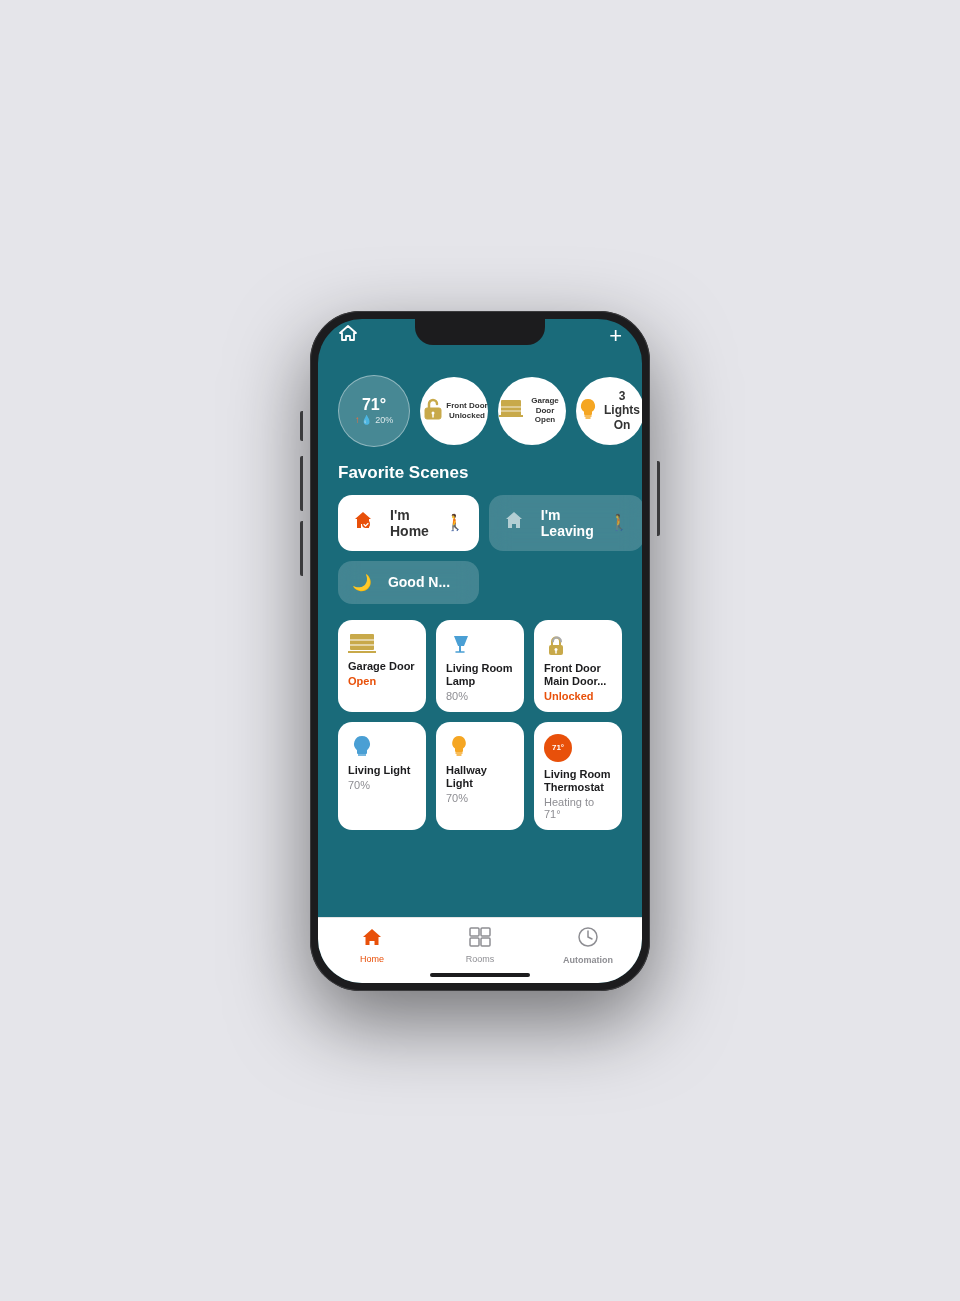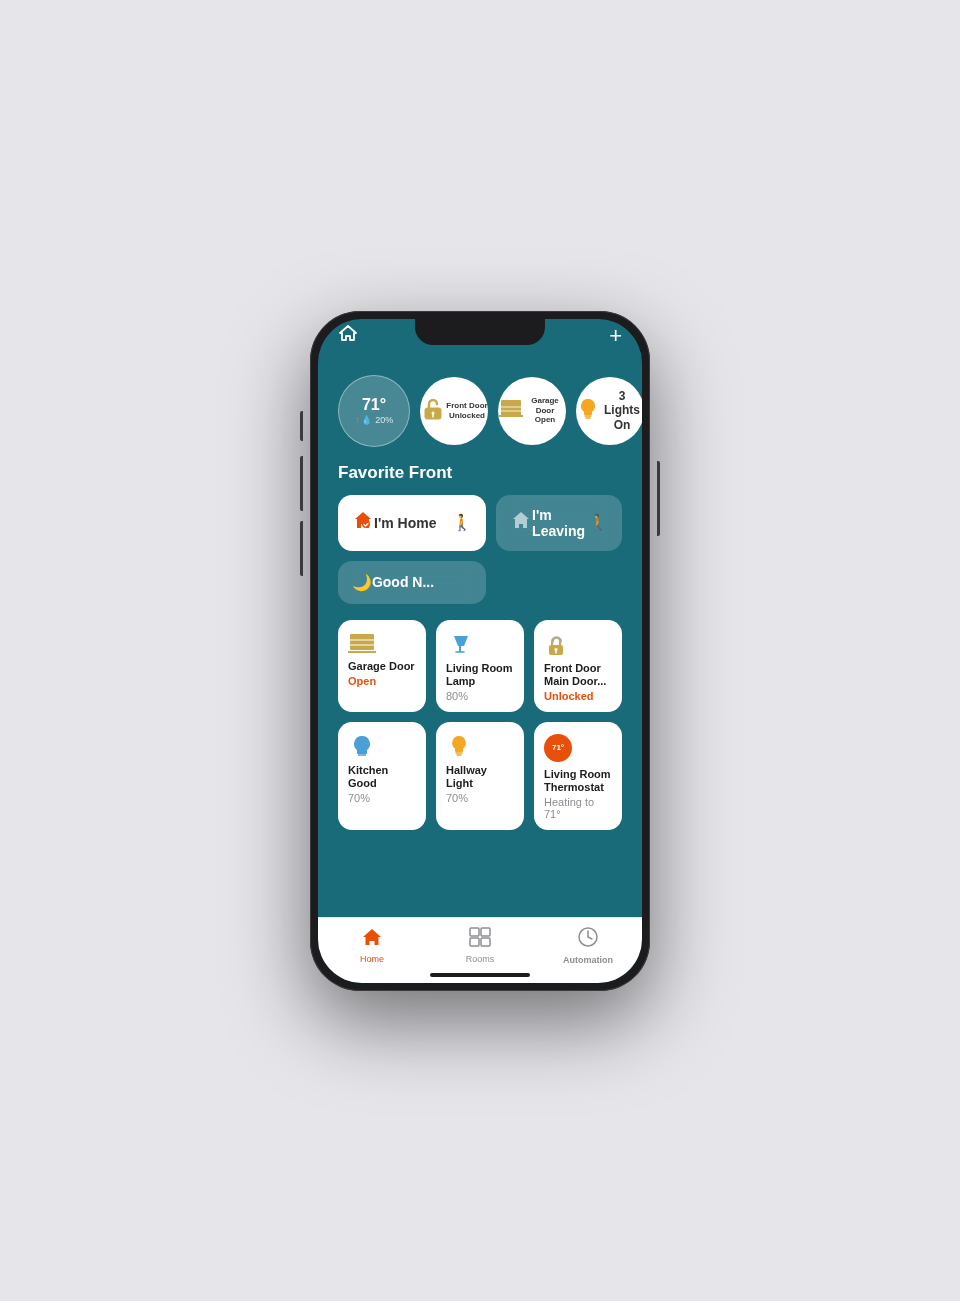--- a/index.html
+++ b/index.html
@@ -177,21 +177,21 @@
       display: grid;
       grid-template-columns: 1fr 0.85fr;
       gap: 10px;
     }
     .scene-card {
       background: rgba(255,255,255,0.18);
       border-radius: 14px;
       padding: 12px 14px;
       display: flex;
       align-items: center;
-      gap: 0;
+      gap: 16px;
       backdrop-filter: blur(10px);
     }
     .scene-card.active {
       background: white;
     }
     .scene-label {
       color: #333;
       font-size: 14px;
       font-weight: 600;
     }
@@ -372,21 +372,21 @@
               <path d="M12 2a7 7 0 00-4 12.8V17a1 1 0 001 1h6a1 1 0 001-1v-2.2A7 7 0 0012 2z" fill="#f5a623"></path>
               <path d="M9 19h6M10 21h4" stroke="#f5a623" stroke-width="1.5" stroke-linecap="round"></path>
             </svg>
           </span>
           <span class="chip-label" style="font-size:12px;font-weight:600;color:#333;text-align:center;line-height:1.2;">3 Lights<br>On</span>
         </div>
 
       </div>
 
       <div class="section">
-        <div class="section-title">Favorite Front</div>
+        <div class="section-title">Favorite Scenes</div>
         <div class="scenes-grid">
 
           <div class="scene-card active">
             <span>
               <svg width="22" height="22" viewBox="0 0 22 22" fill="none">
                 <path d="M11 2L3 9h2v9h4v-4h4v4h4V9h2L11 2z" fill="#e8500a"></path>
                 <circle cx="14" cy="14" r="4" fill="#e8500a"></circle>
                 <path d="M12 14.5l1.5 1.5 2.5-2.5" stroke="white" stroke-width="1.2" stroke-linecap="round" stroke-linejoin="round" fill="none"></path>
               </svg>
             </span>
@@ -454,21 +454,21 @@
             <div class="acc-status-unlocked">Unlocked</div>
           </div>
 
           <div class="accessory-card">
             <span>
               <svg width="28" height="26" viewBox="0 0 28 26" fill="none">
                 <path d="M14 2a8 8 0 00-5 14.2V19a1 1 0 001 1h8a1 1 0 001-1v-2.8A8 8 0 0014 2z" fill="#4a9fd4"></path>
                 <line x1="10" y1="21" x2="18" y2="21" stroke="#4a9fd4" stroke-width="1.5"></line>
               </svg>
             </span>
-            <div class="acc-name">Kitchen Good</div>
+            <div class="acc-name">Living Light</div>
             <div class="acc-status">70%</div>
           </div>
 
           <div class="accessory-card">
             <span>
               <svg width="26" height="26" viewBox="0 0 26 26" fill="none">
                 <path d="M13 2a7 7 0 00-4 12.6V17a1 1 0 001 1h6a1 1 0 001-1v-2.4A7 7 0 0013 2z" fill="#f5a623"></path>
                 <line x1="9.5" y1="19" x2="16.5" y2="19" stroke="#f5a623" stroke-width="1.5"></line>
                 <line x1="10.5" y1="21" x2="15.5" y2="21" stroke="#f5a623" stroke-width="1.5"></line>
               </svg>

